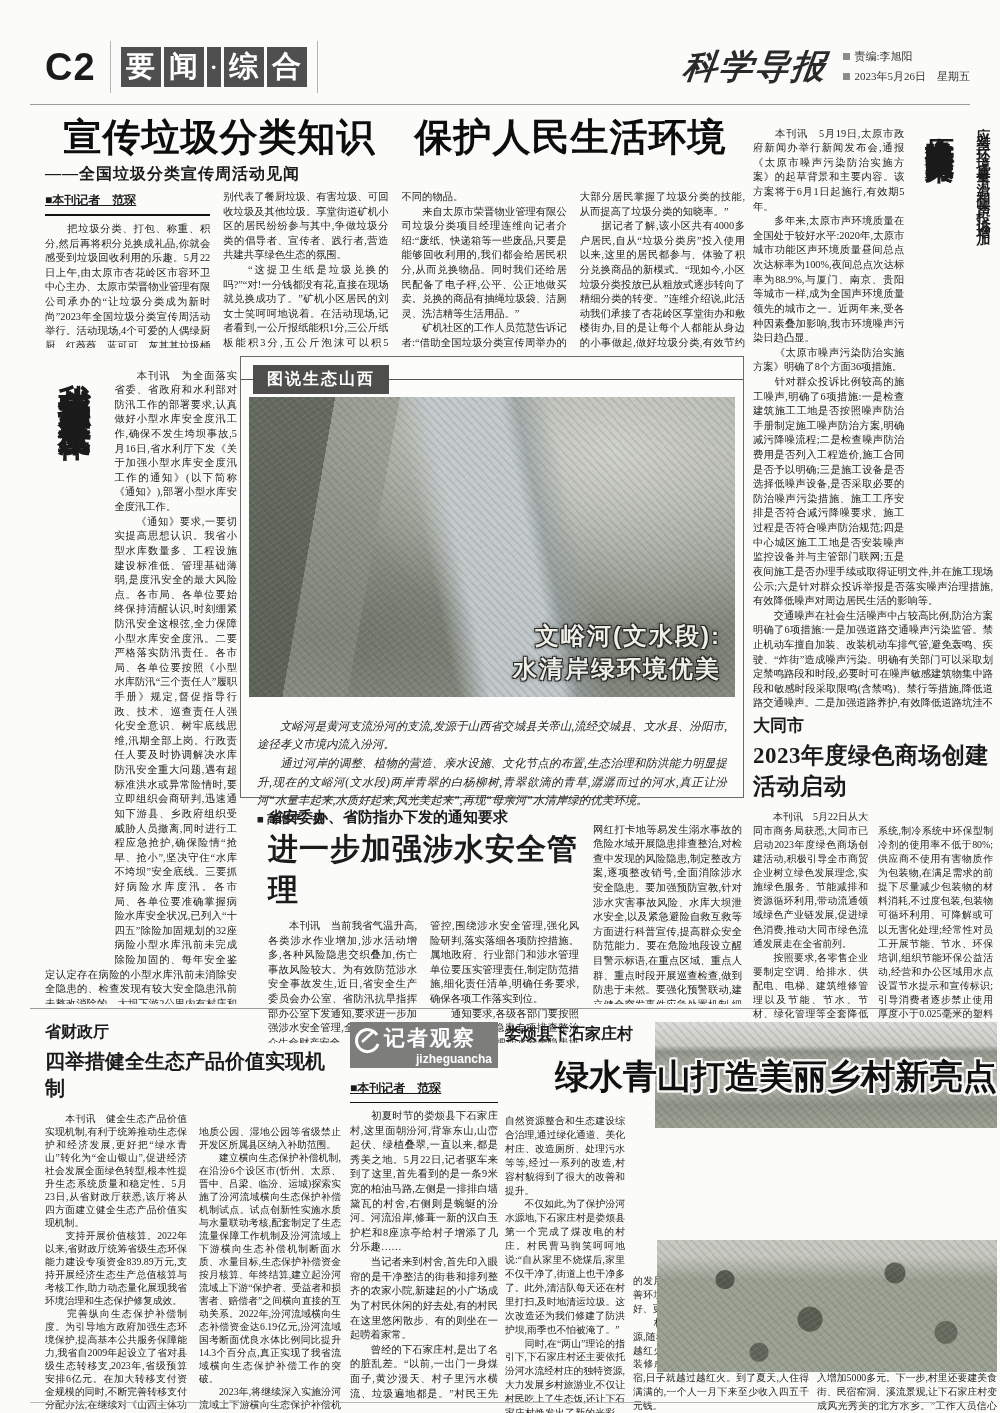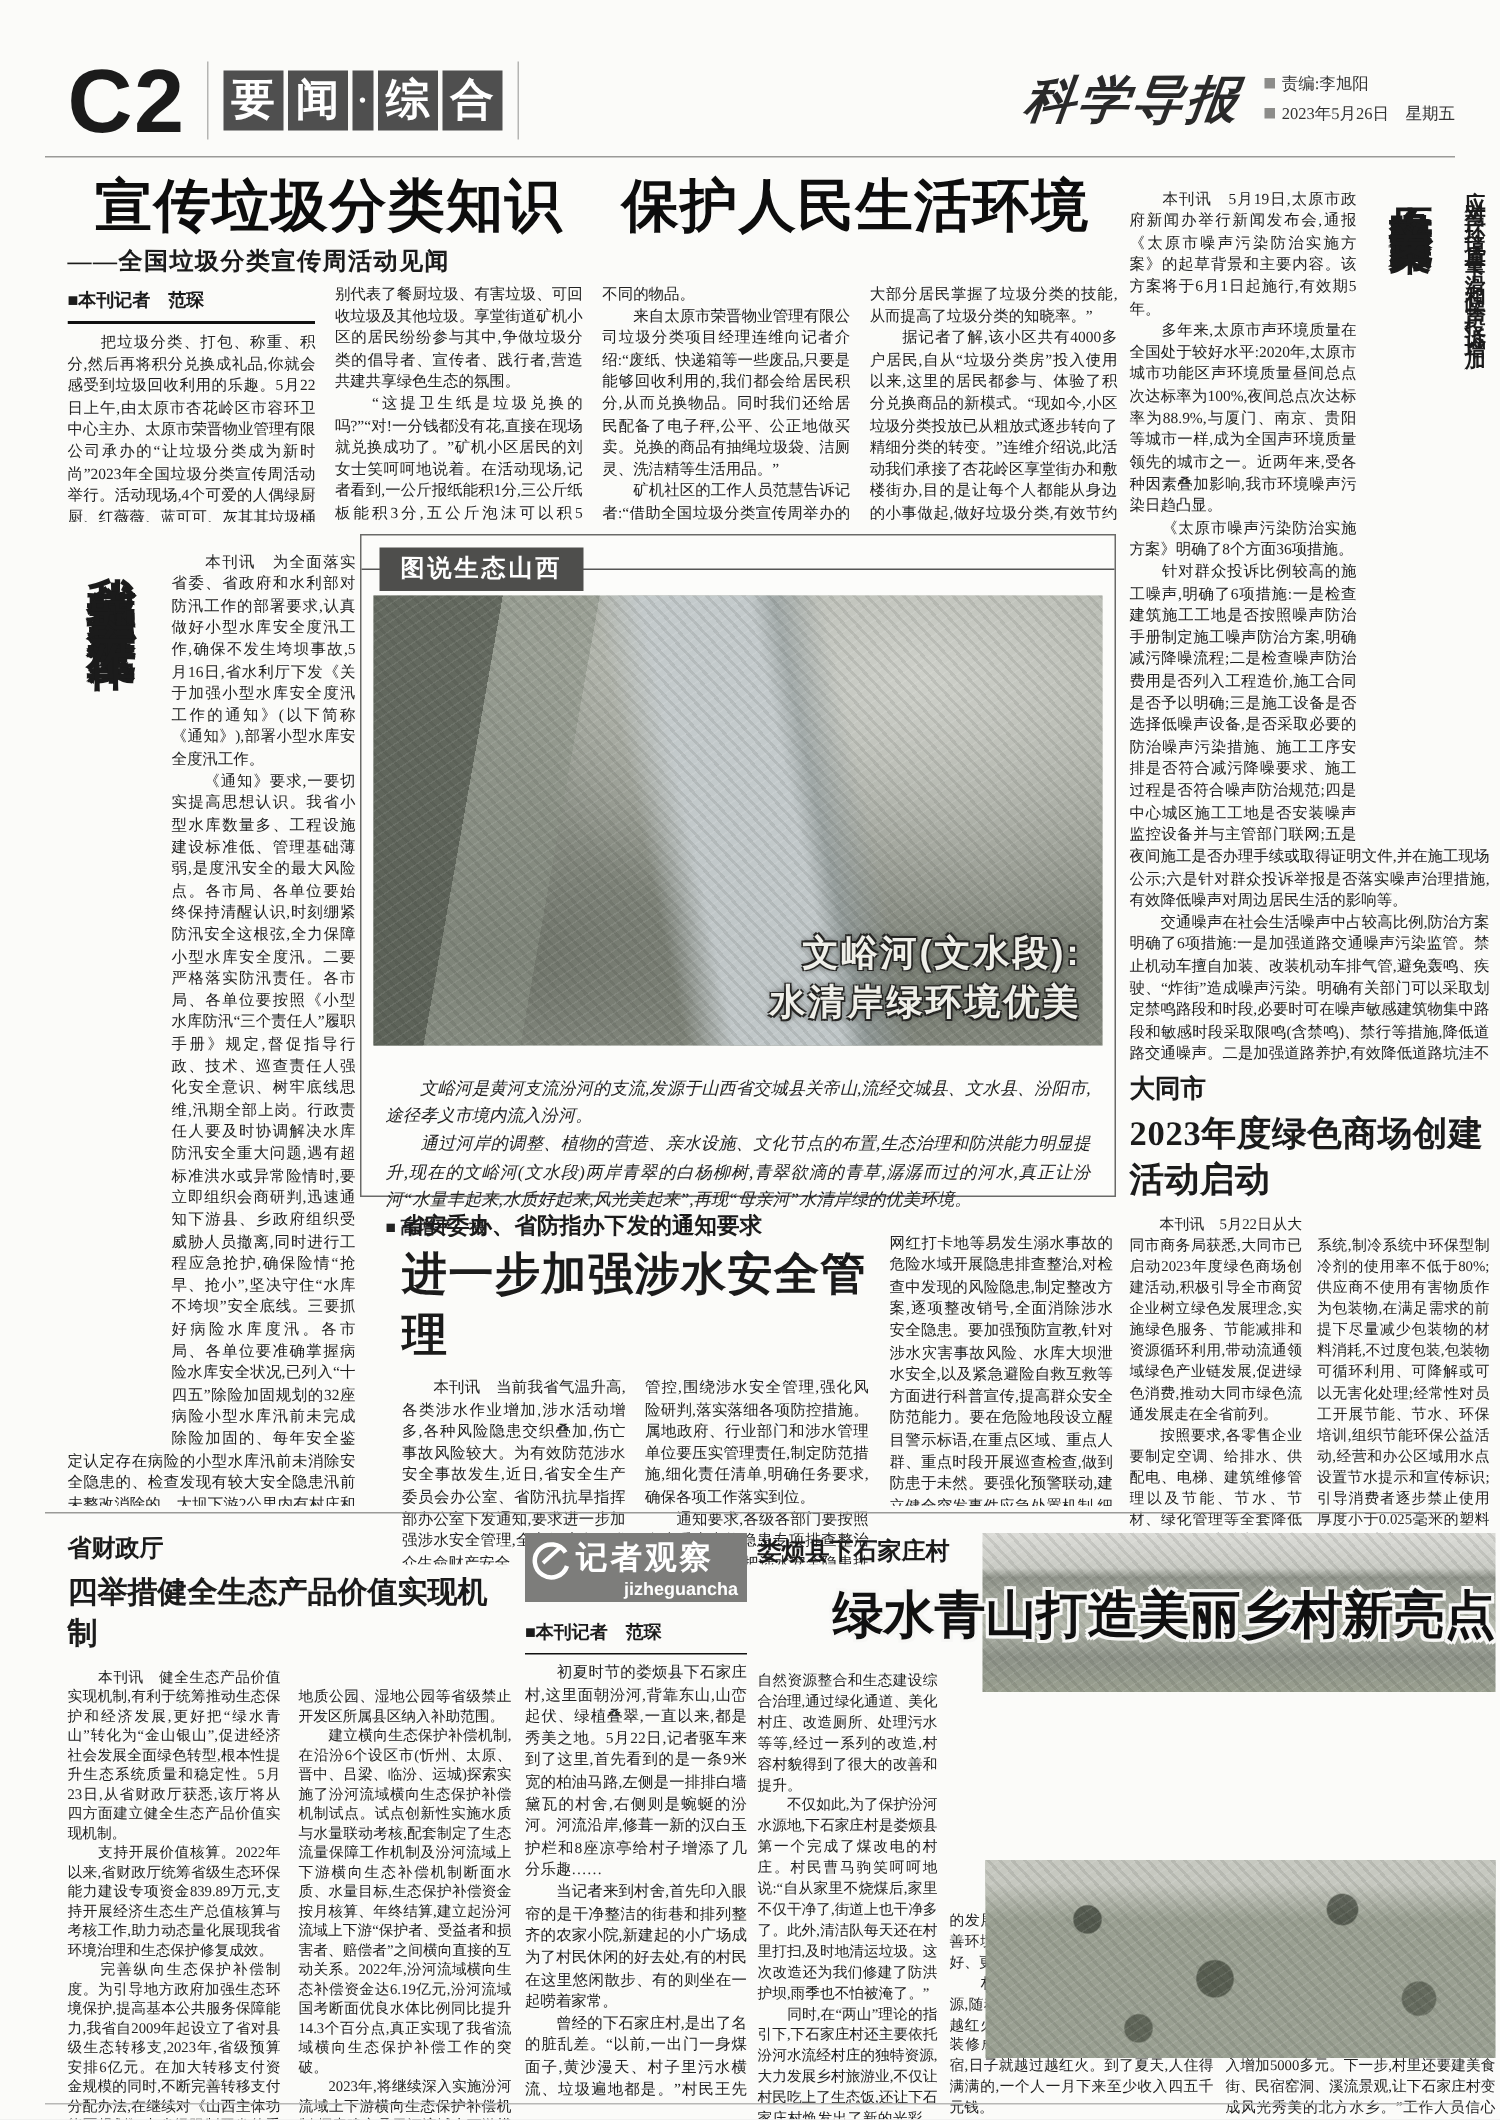--- a/index.html
+++ b/index.html
@@ -4,34 +4,34 @@
 <style>
   html,body{margin:0;padding:0;background:#e9e9e7;}
   .page{position:relative;width:1000px;height:1413px;margin:0 auto;background:#fbfbf9;
         font-family:"Liberation Serif",serif;color:#1b1b1b;overflow:hidden;}
   .abs{position:absolute;}
   .sans{font-family:"Liberation Sans",sans-serif;}
   .bt{font-size:10.3px;line-height:1.42;text-align:justify;white-space:pre-line;color:#222;}
   .clip{overflow:hidden;}
   .hrule{border-top:1px solid #9a9a98;height:0;}
   
-  .edition{font-size:60px;font-weight:bold;letter-spacing:1px;}
+  .edition{font-size:38px;font-weight:bold;letter-spacing:1px;}
   .secbox{display:inline-flex;gap:3px;align-items:center;}
   .secbox .b{width:40px;height:40px;background:#4f4f4f;color:#fff;font-size:29px;font-weight:bold;
              display:flex;align-items:center;justify-content:center;}
   .secbox .b.dot{width:14px;font-size:22px;}
   .vbar{width:1px;height:52px;background:#b5b5b3;}
   .masthead{font-size:34px;font-weight:bold;font-style:italic;transform:skewX(-7deg);letter-spacing:2px;color:#2a2a2a;}
   .hmeta{font-size:11px;line-height:1.8;color:#333;}
   .sq{display:inline-block;width:7px;height:7px;background:#8c8c8a;margin-right:5px;}
   
   .lead-title{font-size:38px;font-weight:900;text-align:center;letter-spacing:1px;color:#0d0d0d;}
   .lead-sub{font-size:16px;font-weight:bold;letter-spacing:1px;}
   .byline{font-size:12px;font-weight:bold;border-bottom:2px solid #111;padding:2px 0 5px 0;margin-bottom:6px;
-          font-family:"Liberation Sans",sans-serif;}
+          font-family:"Liberation Sans",sans-serif;text-decoration:underline;}
   .cols{display:flex;gap:13px;}
   .cols .col{flex:1;}
   
   .vtitle-l{float:left;writing-mode:vertical-rl;font-size:33px;font-weight:900;line-height:1.8;
             height:602px;margin:4px 10px 6px 0;font-family:"Liberation Sans",sans-serif;letter-spacing:3px;}
   .vhead-r{float:right;display:flex;gap:9px;height:432px;margin:2px 0 8px 8px;}
   .vtitle-r{writing-mode:vertical-rl;font-size:29px;font-weight:900;line-height:1.85;
             font-family:"Liberation Sans",sans-serif;letter-spacing:1px;}
   .vkicker{writing-mode:vertical-rl;font-size:14px;font-weight:bold;letter-spacing:7px;
            font-family:"Liberation Sans",sans-serif;padding-top:2px;}

